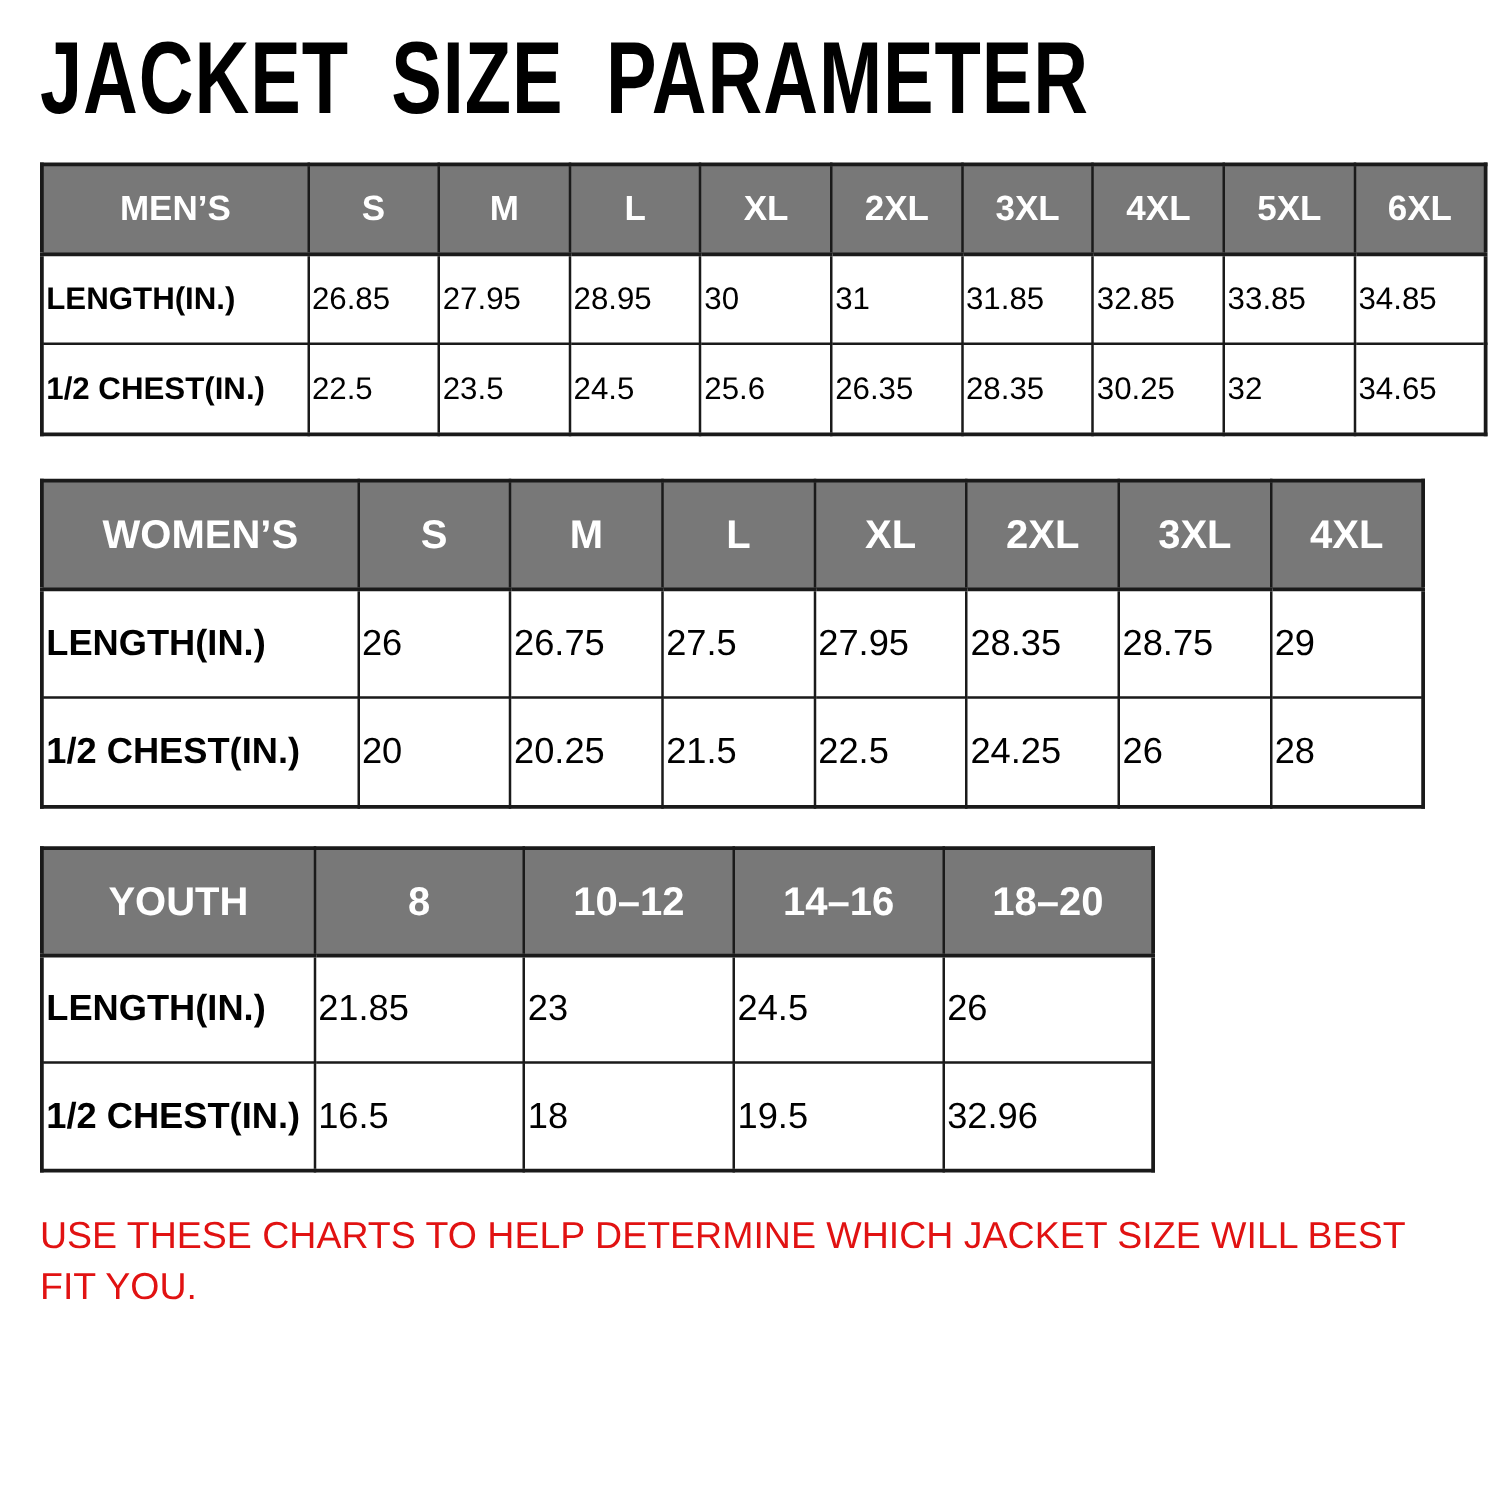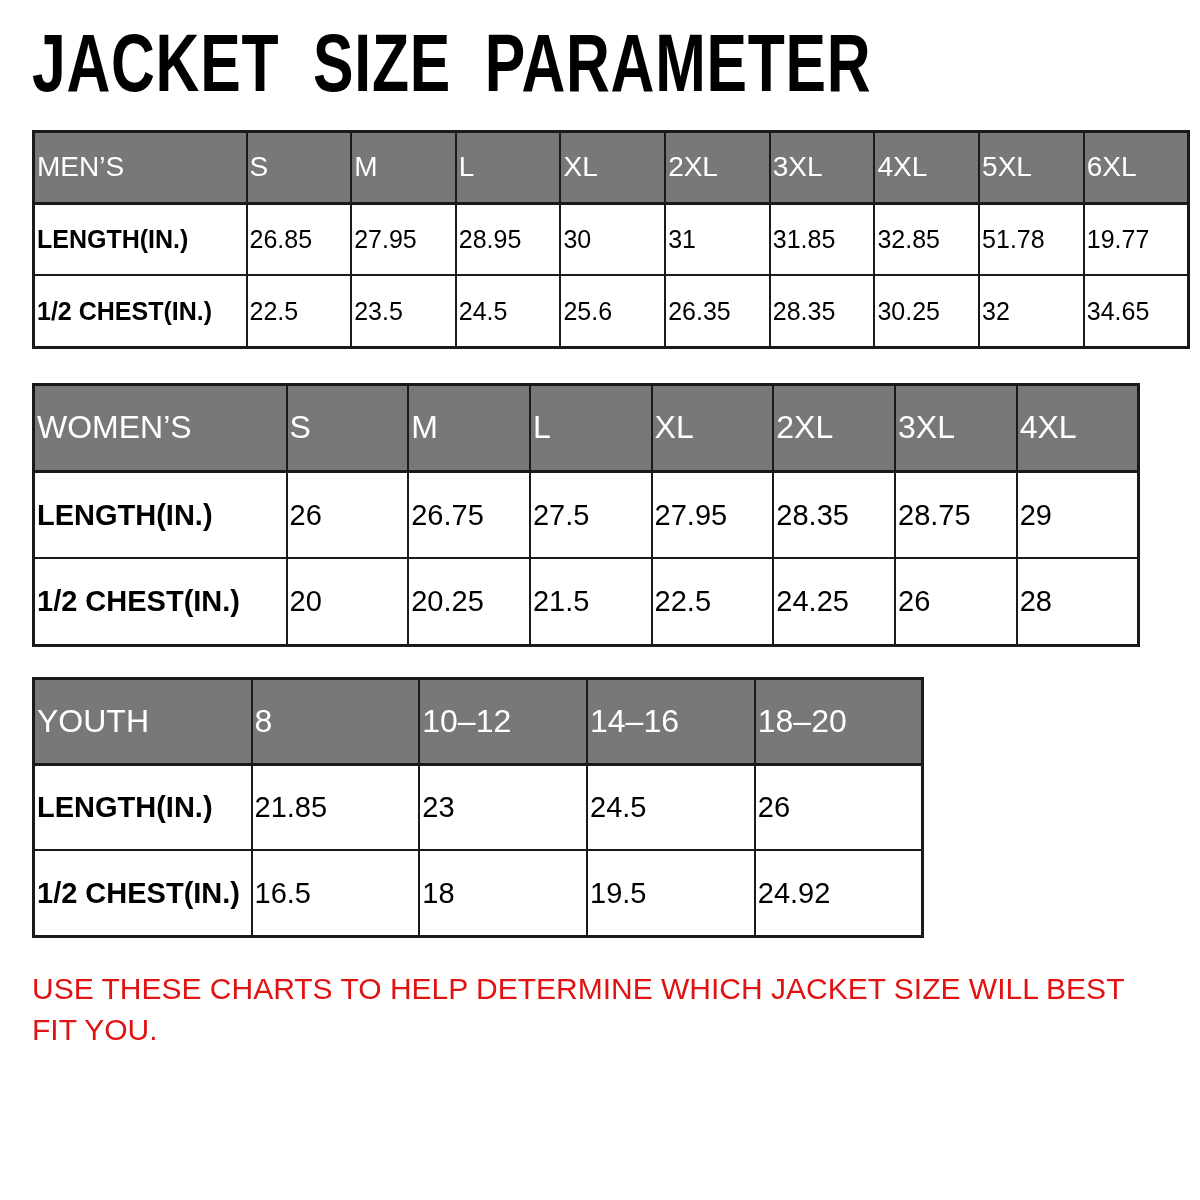--- a/index.html
+++ b/index.html
@@ -43,22 +43,22 @@
     table-layout: fixed;
     background: #ffffff;
   }
   .size-table, .size-table th, .size-table td {
     border: 2px solid #1a1a1a;
   }
   .size-table { border-width: 3px; }
   .size-table th {
     background: #787878;
     color: #ffffff;
-    font-weight: normal;
-    text-align: left;
+    font-weight: bold;
+    text-align: center;
     vertical-align: middle;
     border-bottom-width: 3px;
     padding: 0 2px;
   }
   .size-table td {
     color: #000000;
     vertical-align: middle;
     padding: 0 2px;
   }
   .size-table td.row-label { font-weight: bold; }
@@ -132,22 +132,22 @@
         <tbody>
           <tr>
             <td class="row-label">LENGTH(IN.)</td>
             <td>26.85</td>
             <td>27.95</td>
             <td>28.95</td>
             <td>30</td>
             <td>31</td>
             <td>31.85</td>
             <td>32.85</td>
-            <td>51.78</td>
-            <td>19.77</td>
+            <td>33.85</td>
+            <td>34.85</td>
           </tr>
           <tr>
             <td class="row-label">1/2 CHEST(IN.)</td>
             <td>22.5</td>
             <td>23.5</td>
             <td>24.5</td>
             <td>25.6</td>
             <td>26.35</td>
             <td>28.35</td>
             <td>30.25</td>
@@ -225,19 +225,19 @@
             <td>21.85</td>
             <td>23</td>
             <td>24.5</td>
             <td>26</td>
           </tr>
           <tr>
             <td class="row-label">1/2 CHEST(IN.)</td>
             <td>16.5</td>
             <td>18</td>
             <td>19.5</td>
-            <td>24.92</td>
+            <td>32.96</td>
           </tr>
         </tbody>
       </table>
     </div>
   <p class="footer-usage">USE THESE CHARTS TO HELP DETERMINE WHICH JACKET SIZE WILL BEST FIT YOU.</p>
 </div>
 
 </body></html>

